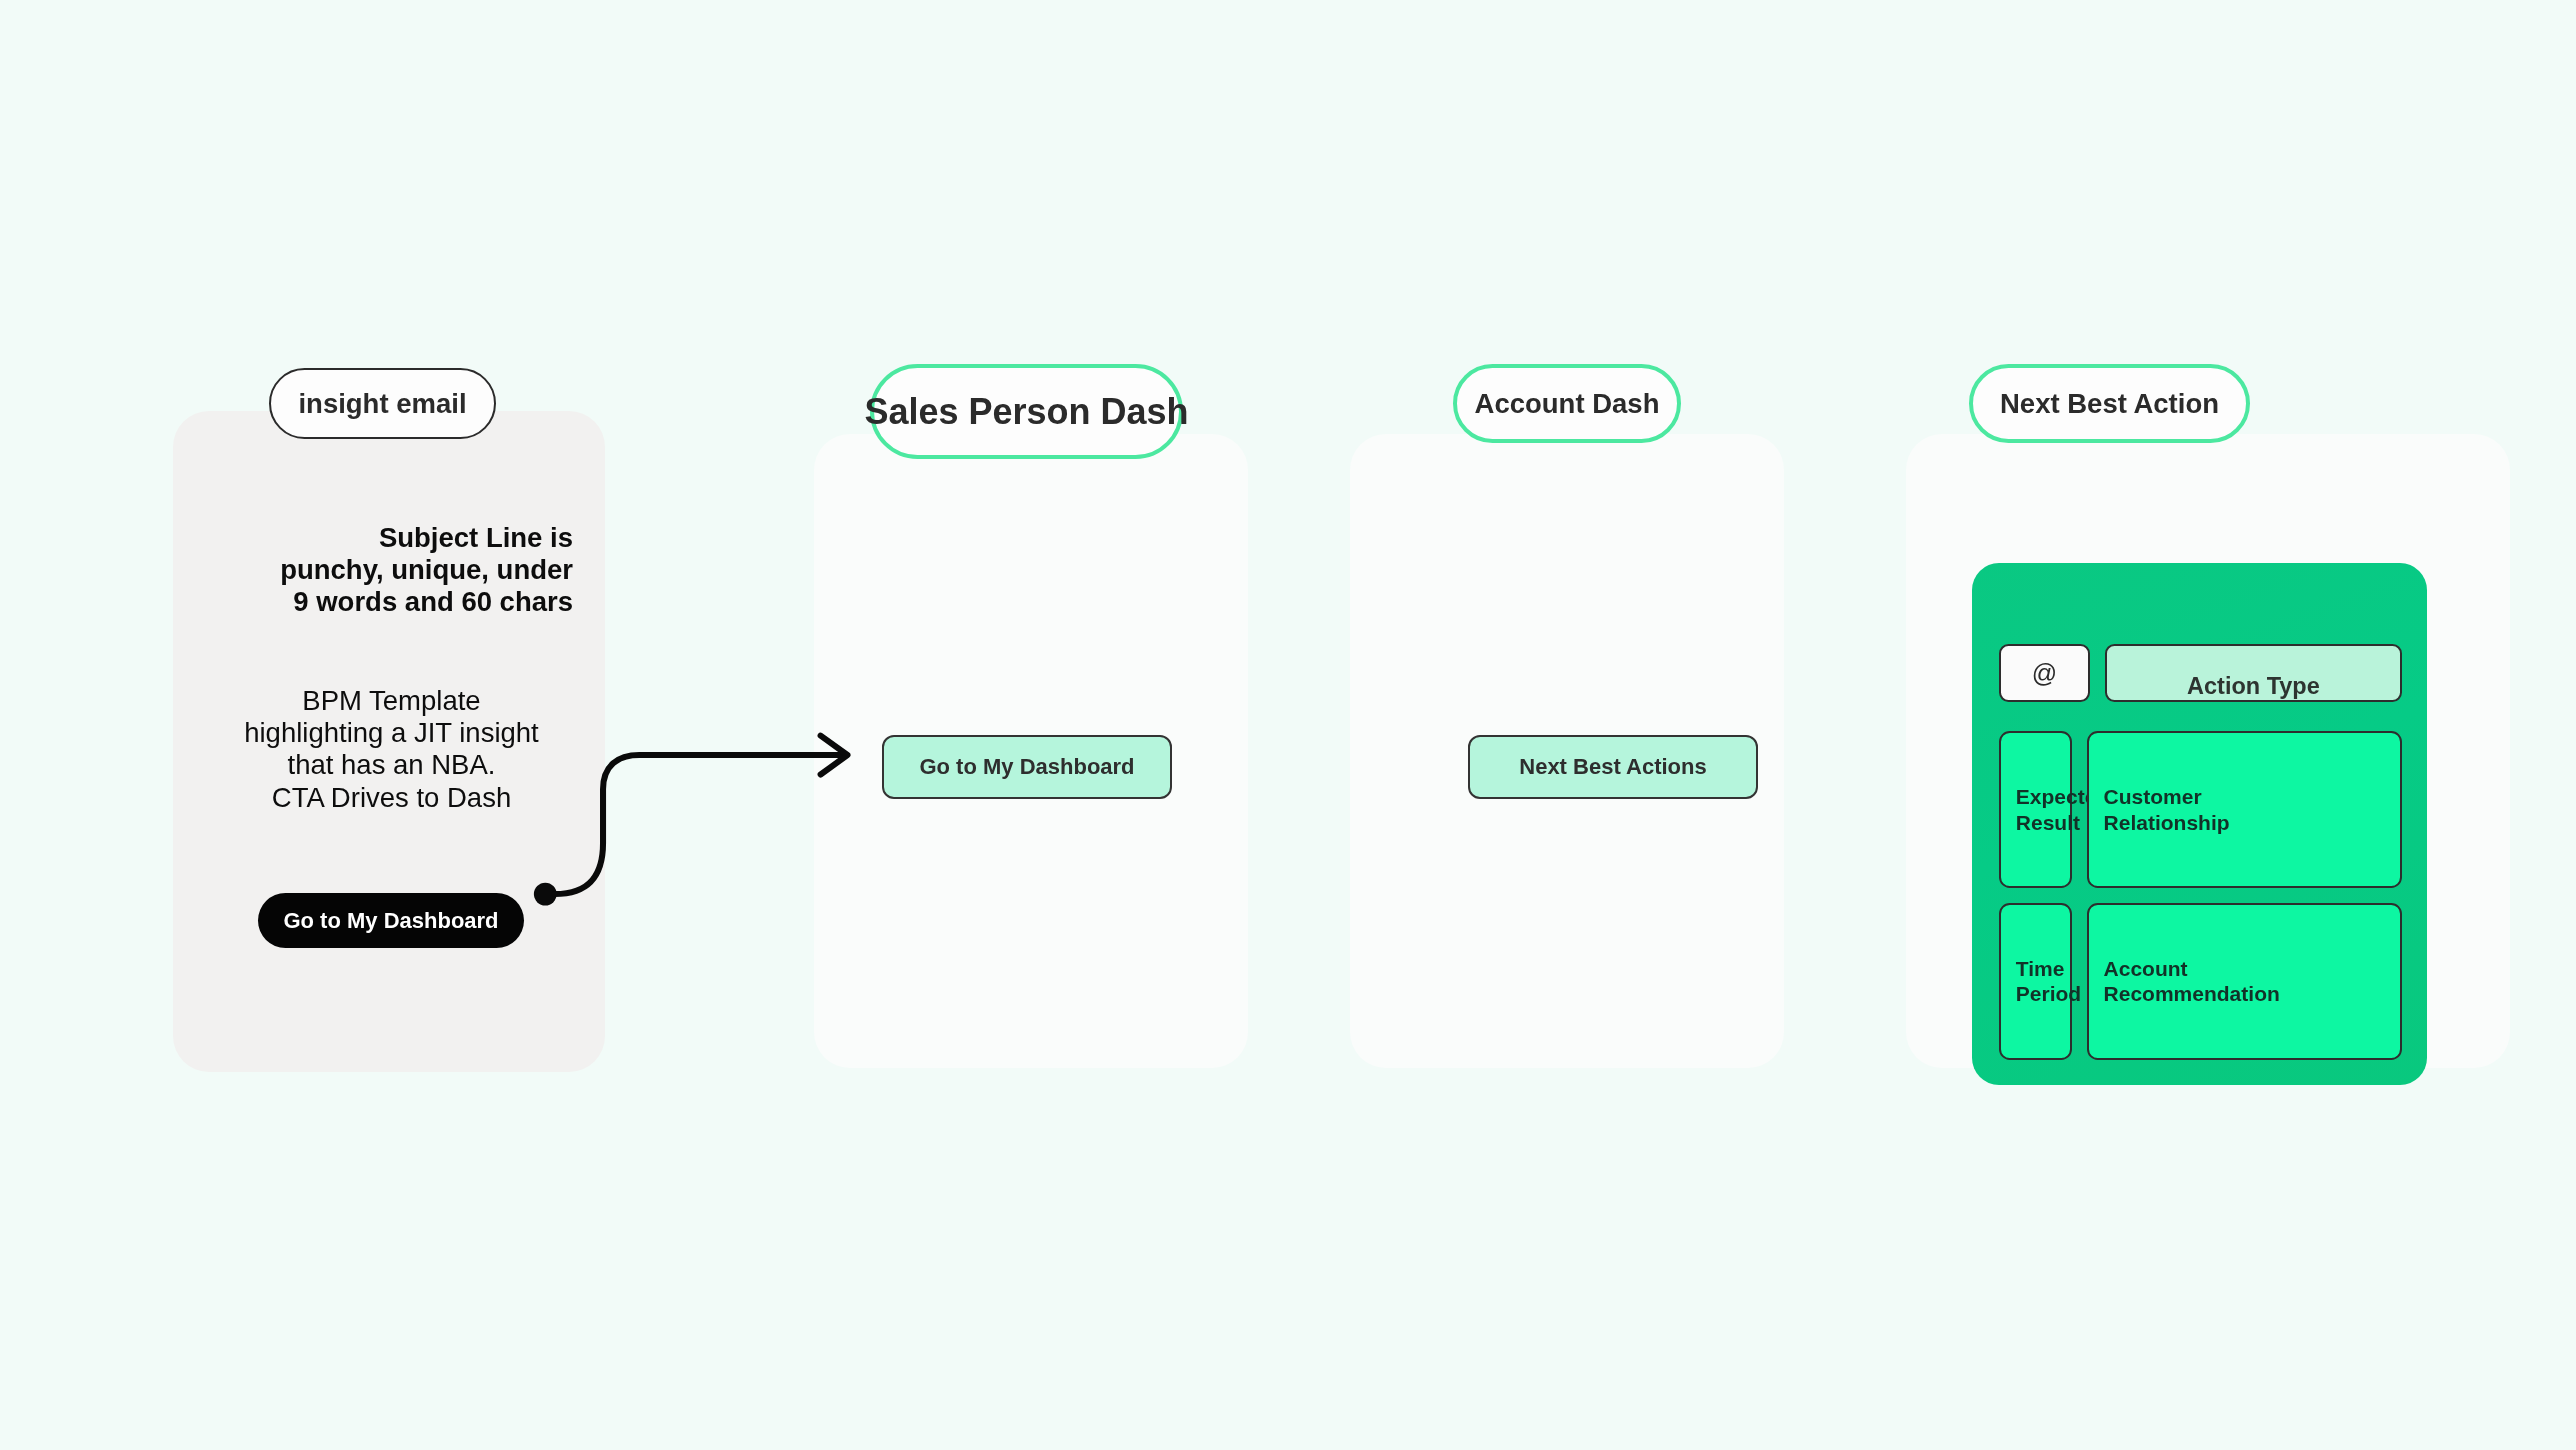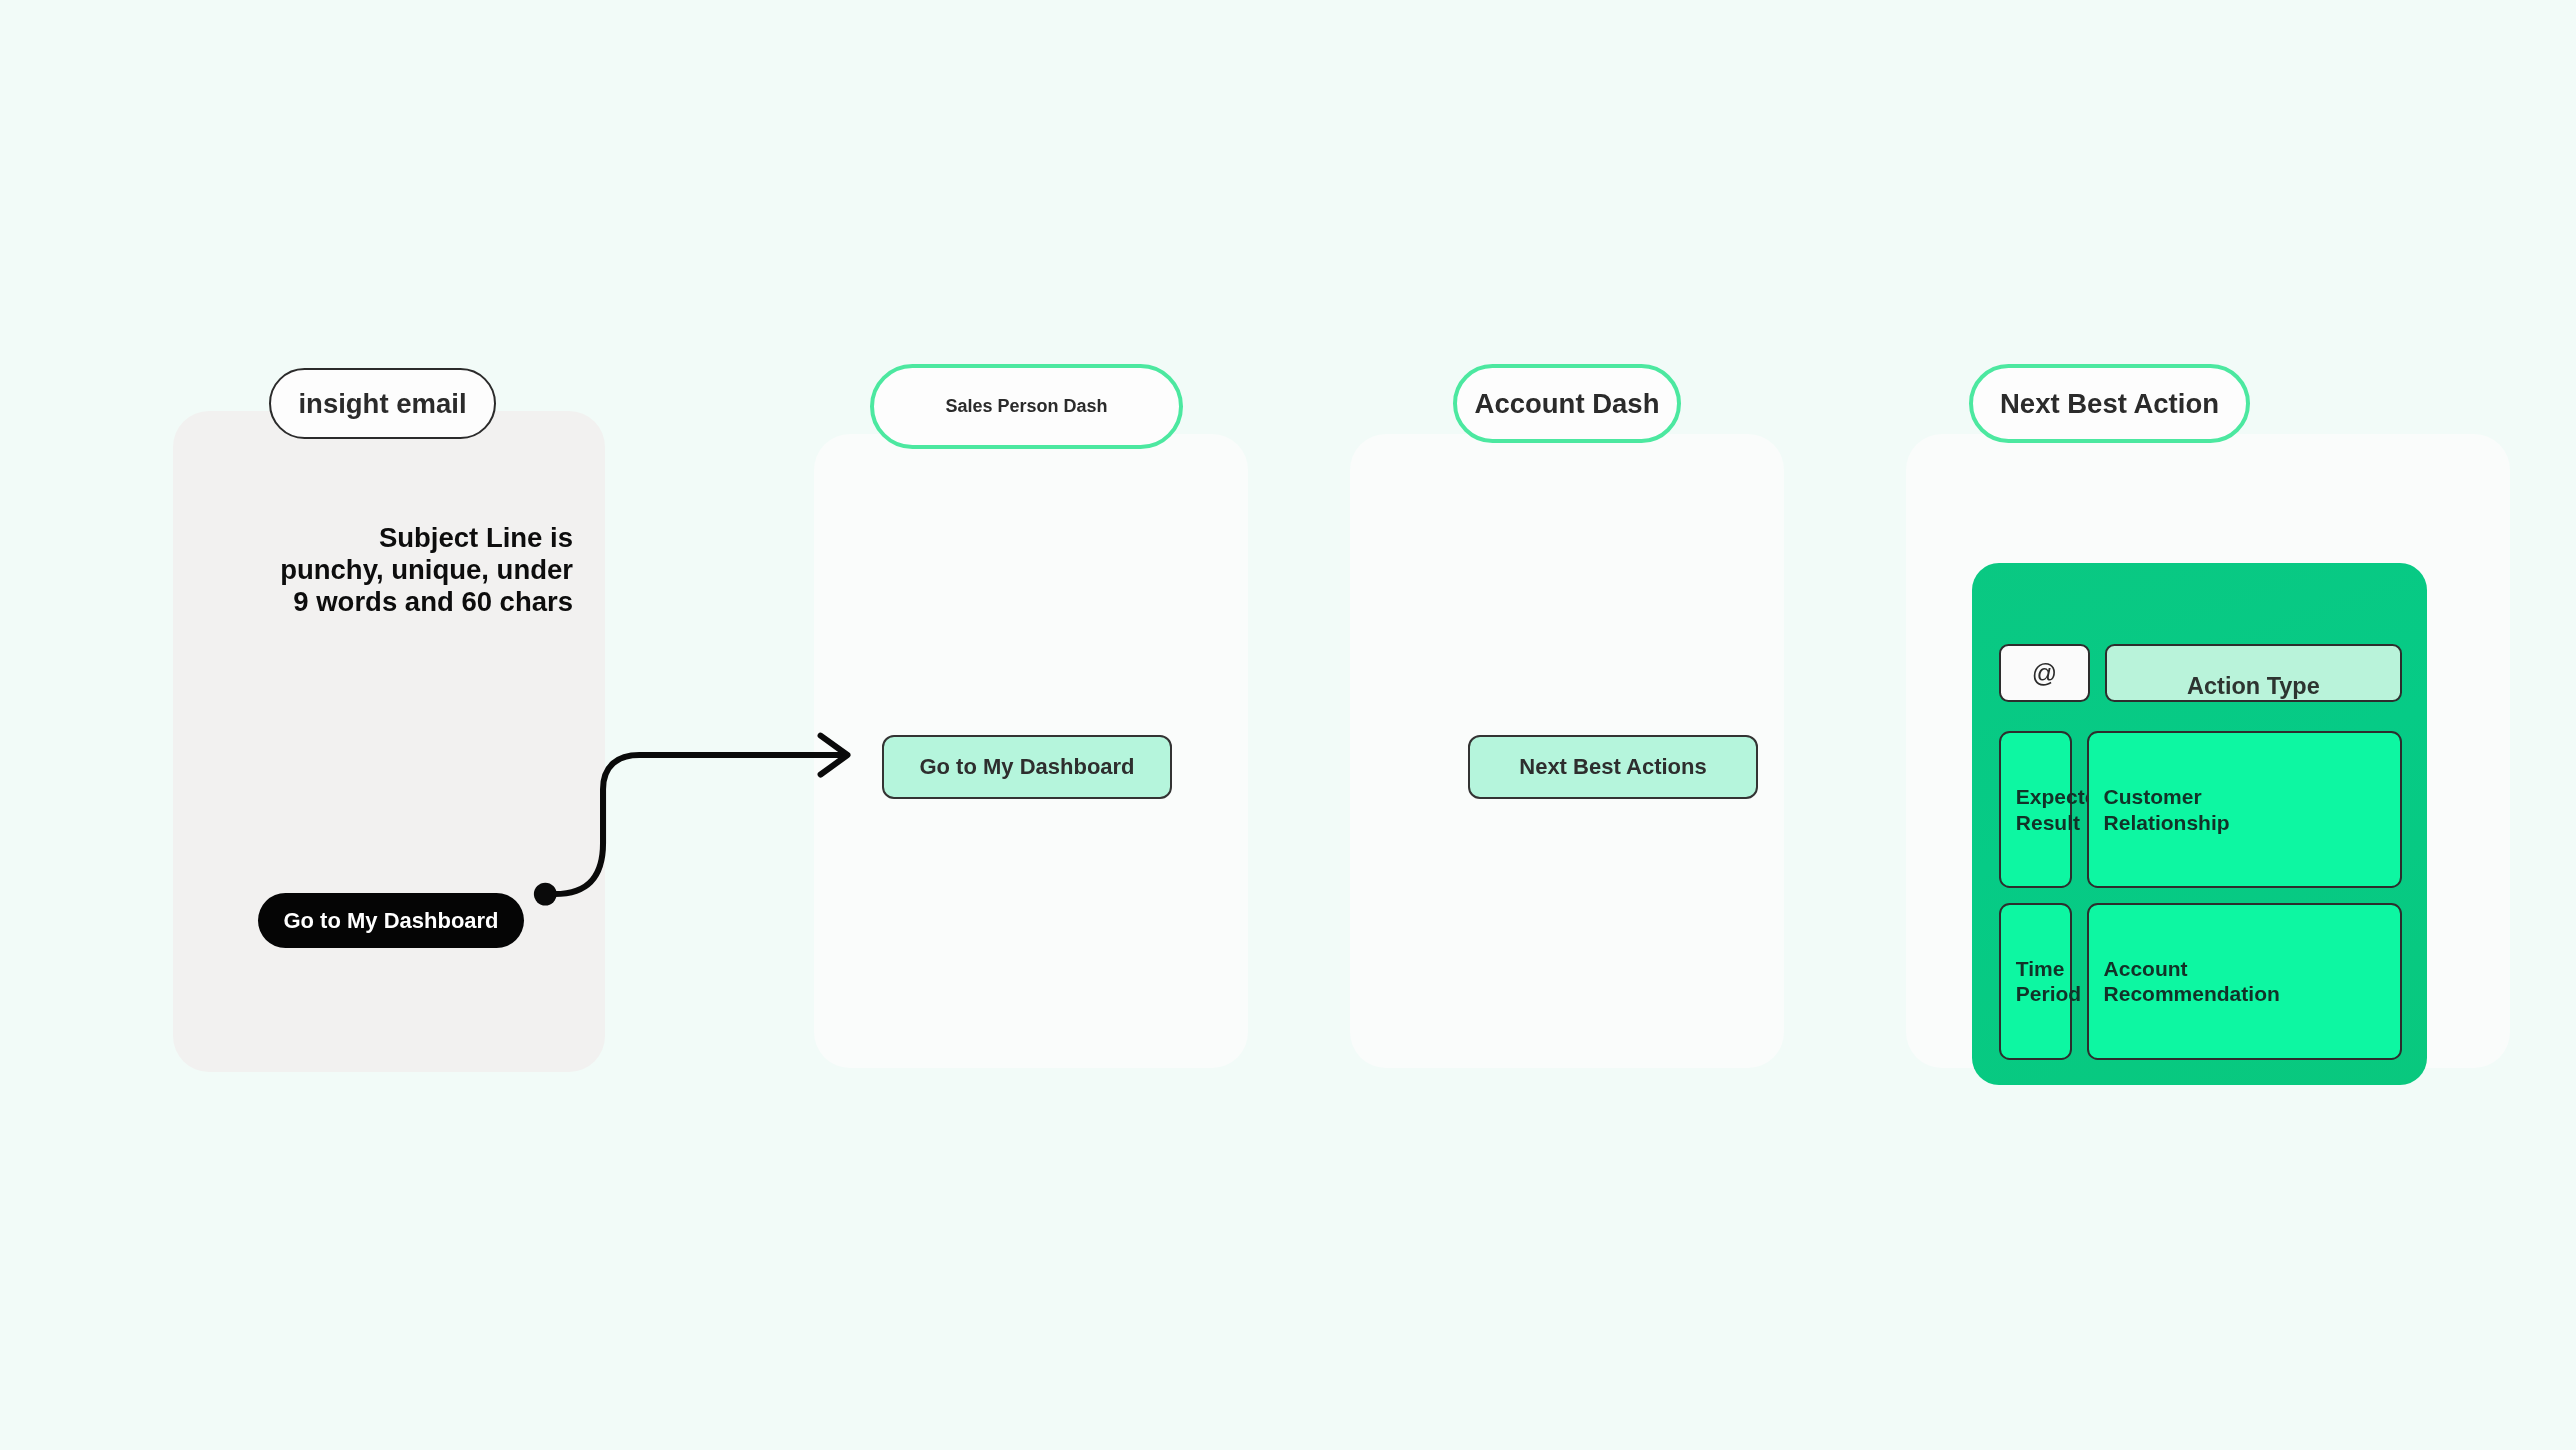--- a/index.html
+++ b/index.html
@@ -55,21 +55,21 @@
     white-space: nowrap;
   }
   .pill.dark-outline {
     border: 2px solid #2b2b2b;
   }
   .pill.green-outline {
     border: 4.7px solid #4ce8a0;
   }
 
   .pill-insight      { left: 269px;  top: 368px; width: 227px; height: 71px; font-size: 27.5px; }
-  .pill-sales        { left: 870px; top: 364px; width: 313px; height: 85px; font-size: 18px; }
+  .pill-sales        { left: 870px; top: 364px; width: 313px; height: 95px; font-size: 36px; }
   .pill-account      { left: 1453px; top: 364px; width: 228px; height: 79px; font-size: 27.5px; }
   .pill-nba          { left: 1969px; top: 364px; width: 281px; height: 79px; font-size: 27.5px; }
 
   
   .email-subject {
     position: absolute;
     left: 210px;
     top: 522px;
     width: 363px;
     text-align: right;
@@ -236,20 +236,24 @@
   </div>
 
   <div class="pill green-outline pill-nba">
     <span>Next Best Action</span>
   </div>
 
   <div class="email-subject">Subject Line is
 punchy, unique, under
 9 words and 60 chars</div>
 
+  <div class="email-body">BPM Template
+highlighting a JIT insight
+that has an NBA.
+CTA Drives to Dash</div>
 
   <div class="cta-dark">
     <span>Go to My Dashboard</span>
   </div>
 
   <div class="mint-btn mint-dash">
     <span>Go to My Dashboard</span>
   </div>
 
   <div class="mint-btn mint-nba">

